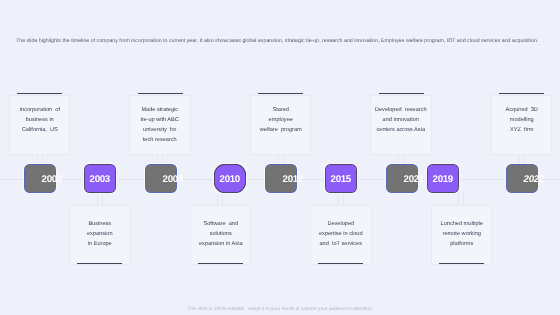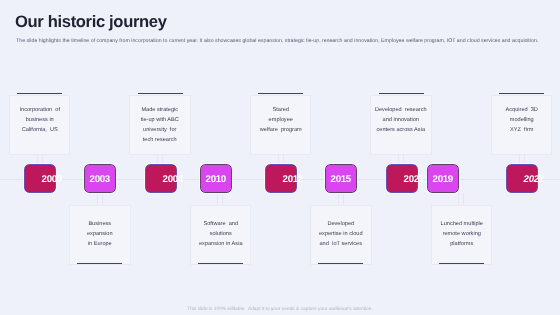--- a/index.html
+++ b/index.html
@@ -36,22 +36,22 @@
   }
 
   .year {
     position:absolute; width:31.5px; height:29.2px; border-radius:5.5px;
     display:flex; align-items:center; justify-content:center;
     color:#ffffff; font-size:9.7px; font-weight:bold; top:163.7px;
     padding-top:1.6px;
     letter-spacing:-0.3px;
     will-change:transform;
   }
-  .year.blue { background:#be185d; box-shadow: inset 0 0 0 0.7px #4b63cf; padding-left: 24px; }
-  .year.dark { background:#d946ef; box-shadow: inset 0 0 0 0.7px #3b3b3b; }
+  .year.blue { background:#737373; box-shadow: inset 0 0 0 0.7px #4b63cf; padding-left: 24px; }
+  .year.dark { background:#8b5cf6; box-shadow: inset 0 0 0 0.7px #3b3b3b; }
   .year::after {
     content:""; position:absolute; left:-1.1px; top:-1.1px; right:-1.1px; bottom:-1.1px;
     border:1.1px solid #f7f9fd; border-radius:6.6px; pointer-events:none;
   }
 
   .card {
     position:absolute; width:61.5px; height:60px;
     border:0.6px solid #e7eaf3;
     background:rgba(255,255,255,0.30);
   }
@@ -75,21 +75,20 @@
     position:absolute; width:6px;
     border-left:0.6px solid #e4e7f1; border-right:0.6px solid #e4e7f1;
   }
   .conn.up { top:154.5px; height:10px; }
   .conn.down { top:193.2px; height:11.5px; }
 </style>
 </head>
 <body>
 
 <div class="slide">
-  <div class="title">Our historic journey</div>
   <div class="subtitle">The slide highlights the timeline of company from incorporation to current year.  It also showcases global expansion, strategic tie-up, research and innovation, Employee welfare program, IOT and cloud services and acquisition.</div>
   <div class="axis"></div>
   <div id="timeline">
       <div class="card top" style="left: 8.75px;">
         <div class="bar"></div>
         <div class="txt"><div>Incorporation  of</div><div>business in</div><div>California,  US</div></div>
       </div>
       <div class="conn up" style="left: 36.5px;"></div>
       <div class="year blue" style="left: 24px;">
         <span>2000</span>
@@ -108,21 +107,21 @@
       </div>
       <div class="conn up" style="left: 157px;"></div>
       <div class="year blue" style="left: 144.5px;">
         <span>2004</span>
       </div>
       <div class="card bottom" style="left: 189.5px;">
         <div class="bar"></div>
         <div class="txt"><div>Software  and</div><div>solutions</div><div>expansion in Asia</div></div>
       </div>
       <div class="conn down" style="left: 217.25px;"></div>
-      <div class="year dark" style="left: 200px;">
+      <div class="year dark" style="left: 214px; border-radius: 11px;">
         <span>2010</span>
       </div>
       <div class="card top" style="left: 249.75px;">
         <div class="bar"></div>
         <div class="txt"><div>Stared</div><div>employee</div><div>welfare  program</div></div>
       </div>
       <div class="conn up" style="left: 277.5px;"></div>
       <div class="year blue" style="left: 265px;">
         <span>2012</span>
       </div>

